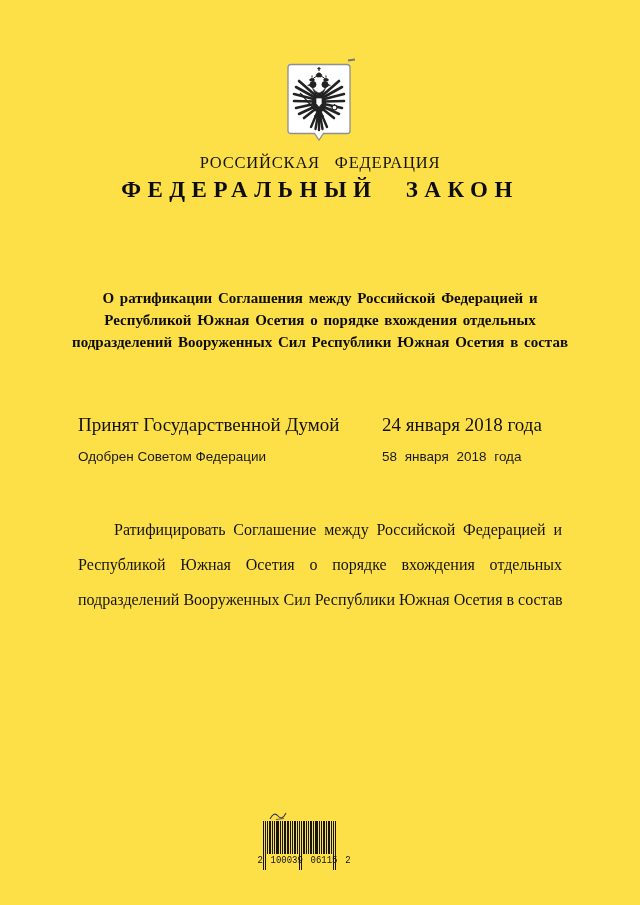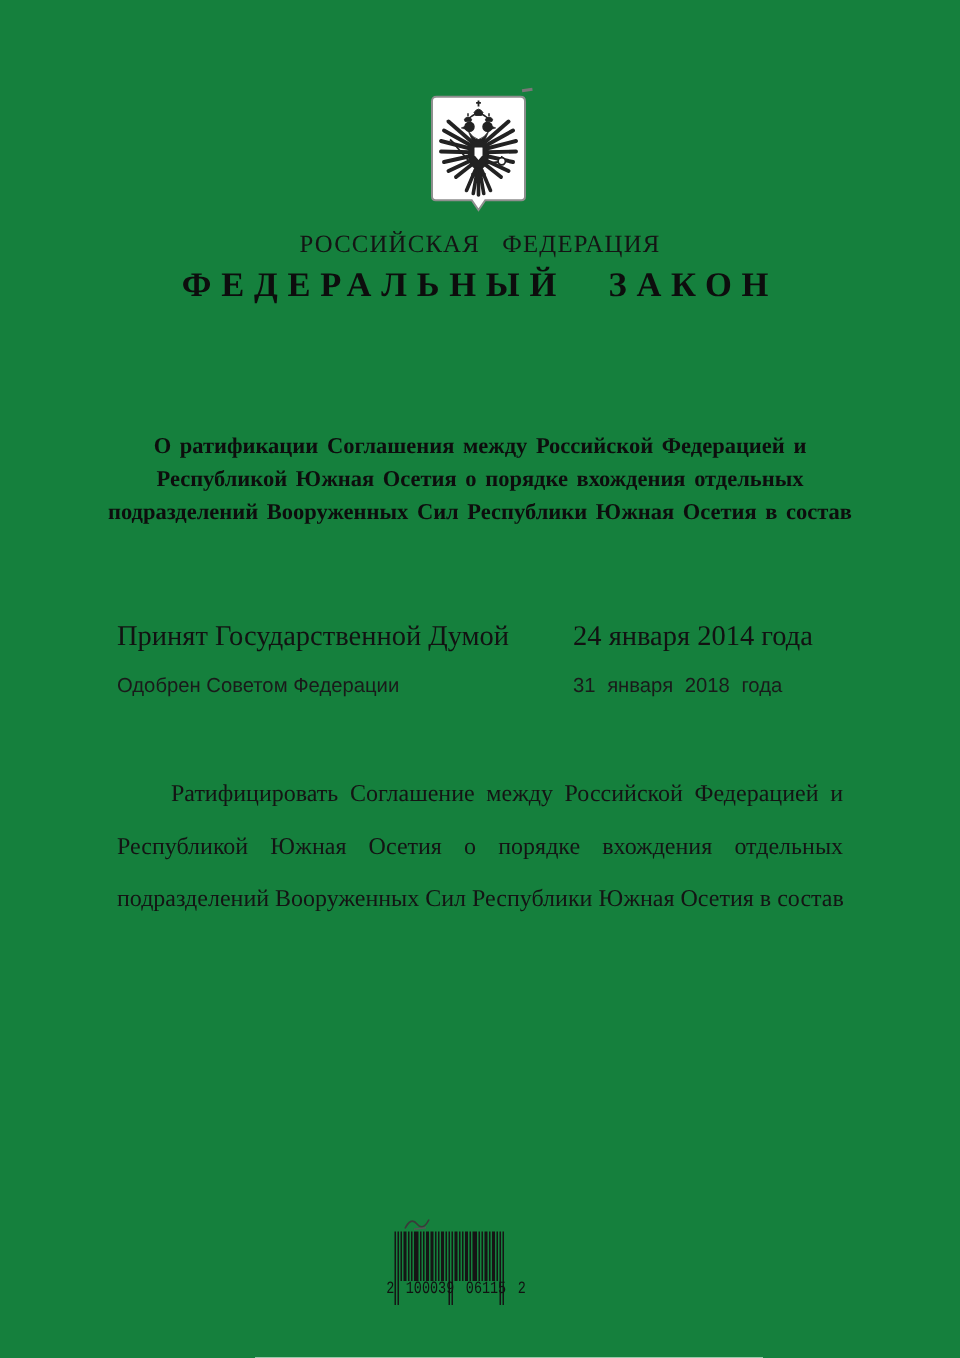--- a/index.html
+++ b/index.html
@@ -1,17 +1,17 @@
 <!DOCTYPE html>
 <html><head>
 <meta charset="utf-8">
 <style>
   html,body { margin:0; padding:0; background:#ffffff; }
   .page {
-    position:relative; width:640px; height:905px; background:#15803d;
+    position:relative; width:640px; height:905px; background:#fde047;
     font-family:"Liberation Serif", serif; color:#121212; overflow:hidden;
   }
   
   .emblem { position:absolute; left:286px; top:63px; width:66px; height:80px; }
   .scan-artifact { position:absolute; left:348px; top:59px; width:7px; height:2px;
                    background:#777; transform:rotate(-8deg); }
   
   .country {
     position:absolute; left:0; top:153px; width:640px; text-align:center;
     font-size:16.5px; letter-spacing:0.8px; word-spacing:10px; color:#141414;
@@ -128,25 +128,25 @@
   <div class="lawtype">ФЕДЕРАЛЬНЫЙ ЗАКОН</div>
 
   <div class="title-block">
     <div>О ратификации Соглашения между Российской Федерацией и</div>
     <div>Республикой Южная Осетия о порядке вхождения отдельных</div>
     <div>подразделений Вооруженных Сил Республики Южная Осетия в состав</div>
   </div>
 
   <div class="enact-row row-adopted">
     <span>Принят Государственной Думой</span>
-    <span class="date">24 января 2014 года</span>
+    <span class="date">24 января 2018 года</span>
   </div>
   <div class="enact-row row-approved">
     <span>Одобрен Советом Федерации</span>
-    <span class="date">31 января 2018 года</span>
+    <span class="date">58 января 2018 года</span>
   </div>
 
   <div class="body-block">
     <div class="jline indent">Ратифицировать Соглашение между Российской Федерацией и</div>
     <div class="jline">Республикой Южная Осетия о порядке вхождения отдельных</div>
     <div class="jline">подразделений Вооруженных Сил Республики Южная Осетия в состав</div>
   </div>
 
   <div class="barcode">
     <svg class="printers-mark" width="26" height="11" viewBox="0 0 26 11" xmlns="http://www.w3.org/2000/svg">

